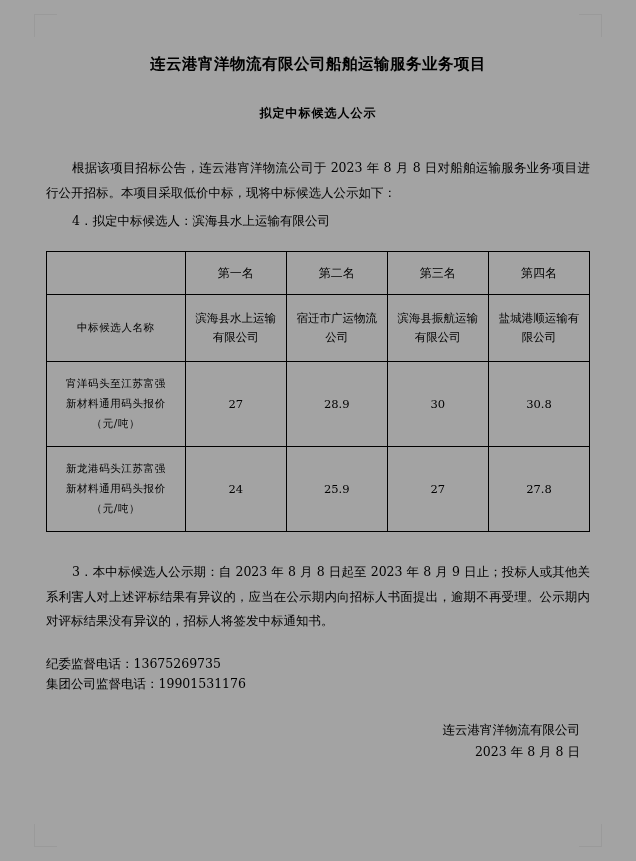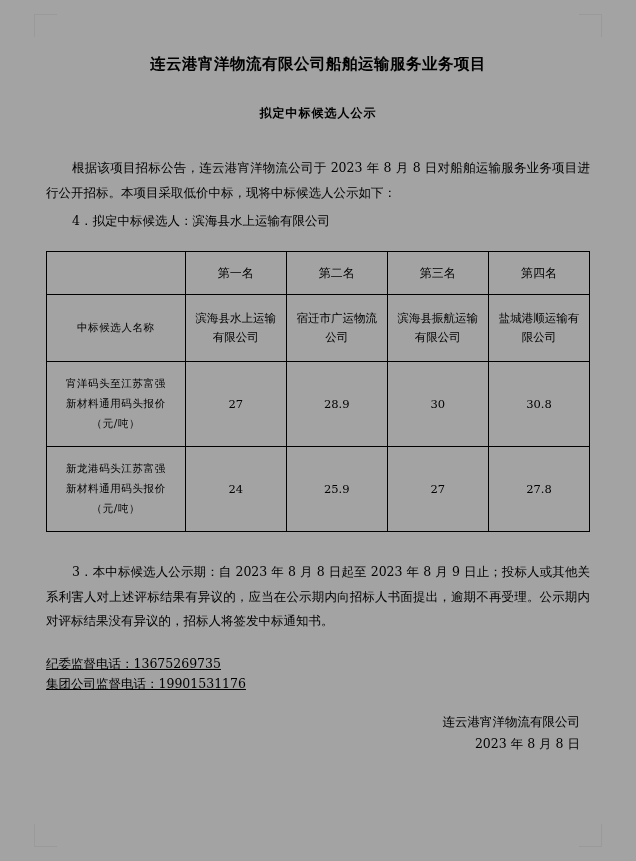--- a/index.html
+++ b/index.html
@@ -100,24 +100,23 @@
   .col0 { width: 26%; }
   .colx { width: 18.5%; }
 
   .after-table {
     margin-top: 28px;
   }
   .contact {
     font-size: 12.5px;
     line-height: 1.65;
     margin-top: 20px;
-    text-decoration: underline;
   }
   .signature {
-    margin-top: 16px;
+    margin-top: 24px;
     text-align: right;
     font-size: 12.5px;
     line-height: 1.8;
     padding-right: 10px;
   }
 </style>
 </head>
 <body>
 
 <div class="page">

